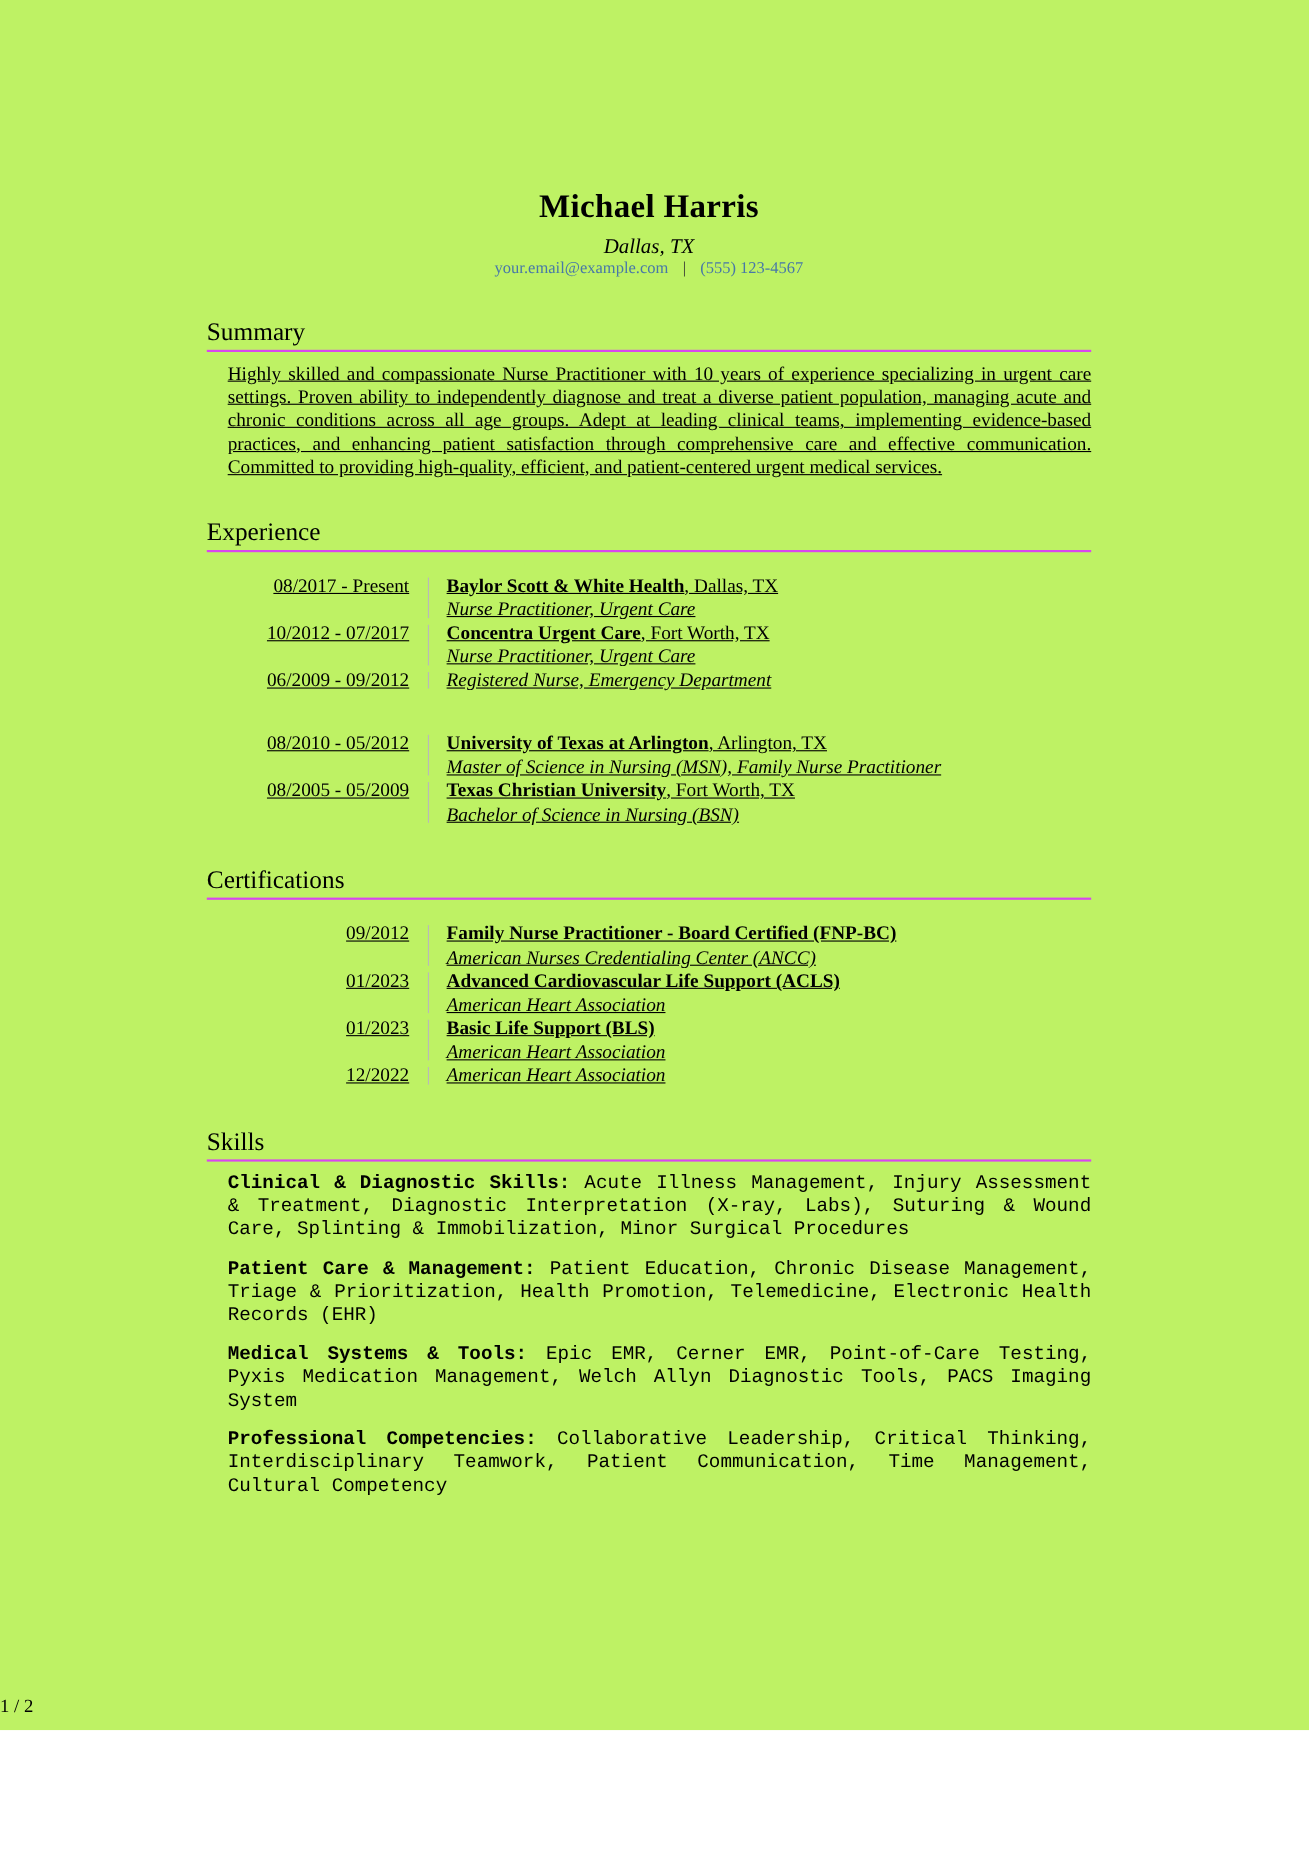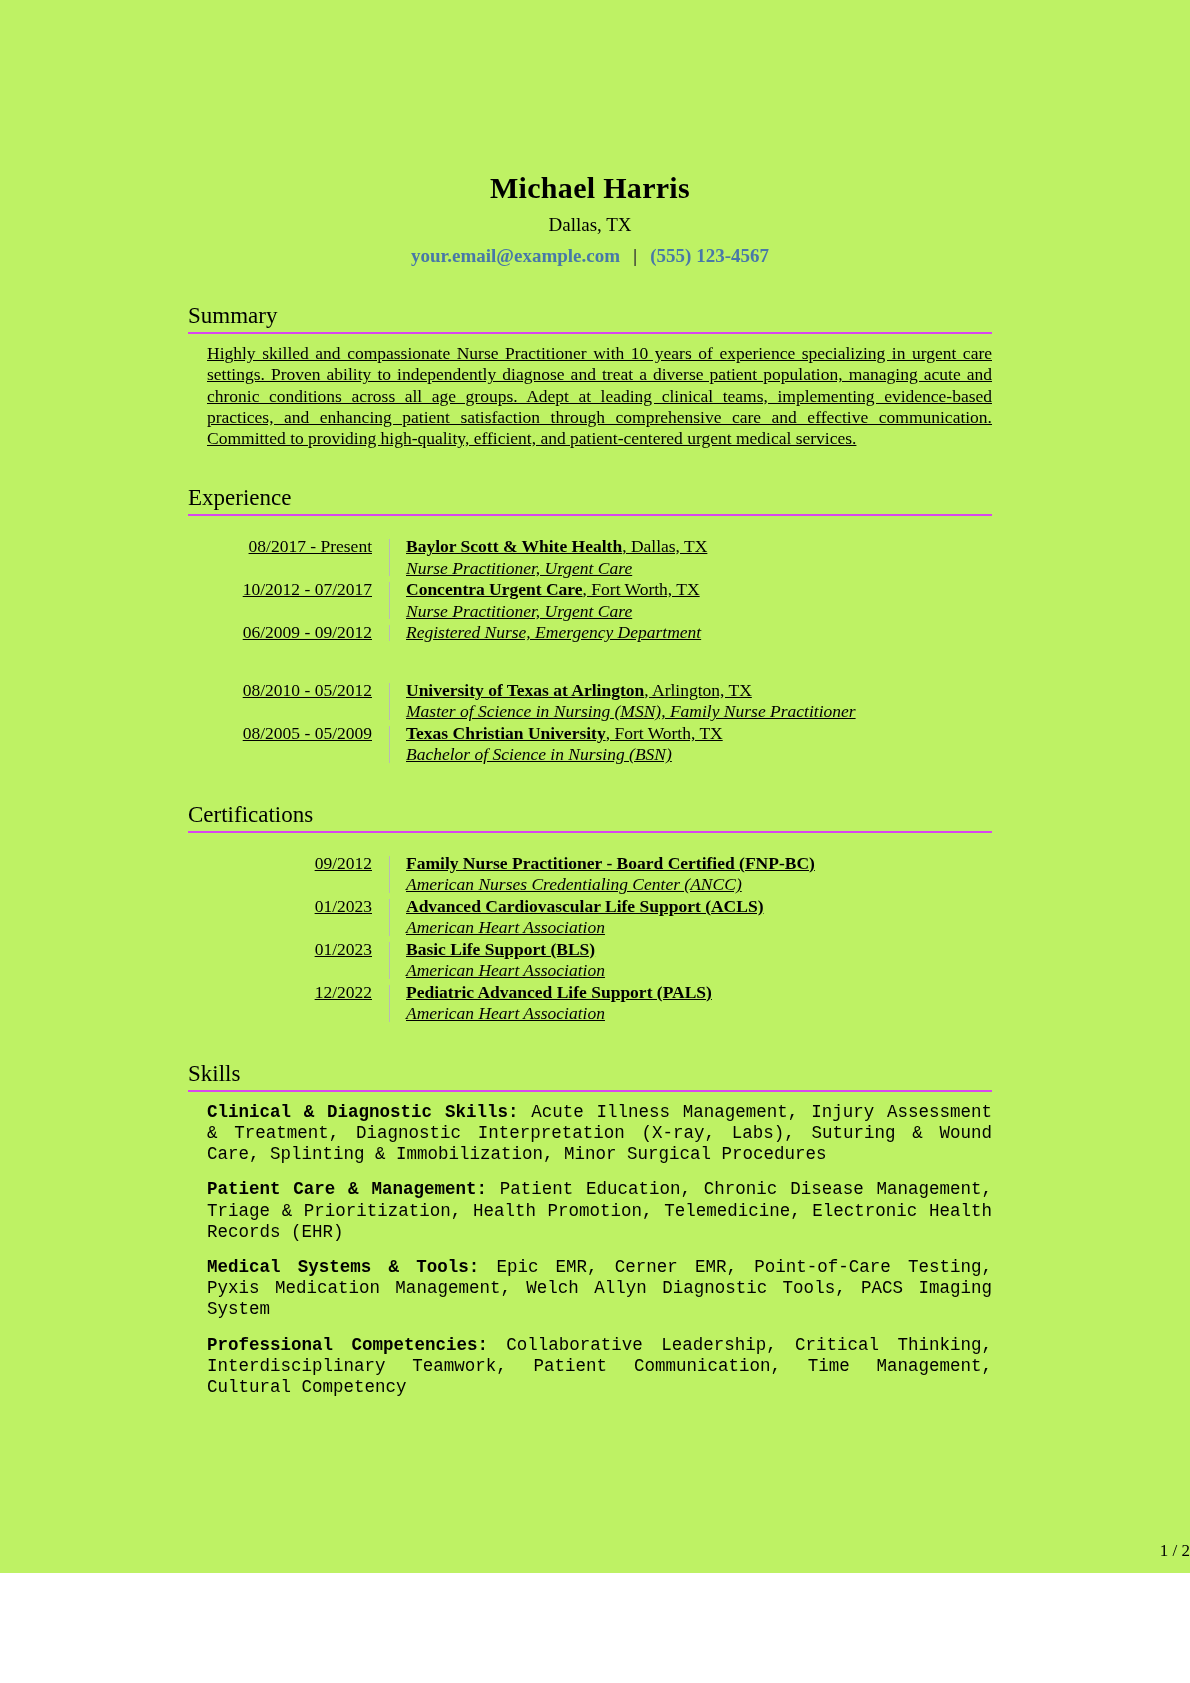--- a/index.html
+++ b/index.html
@@ -20,22 +20,22 @@
   }
   
   .resume-header { text-align: center; padding-top: 172px; }
   .name {
     font-size: 30px;
     font-weight: bold;
     margin: 0;
     line-height: 1.05;
     letter-spacing: 0.3px;
   }
-  .loc-line { font-size: 19px; margin-top: 11px; line-height: 1.1; }
-  .contact-line { font-size: 19px; margin-top: 11px; line-height: 1.1; font-weight: bold; }
+  .loc-line { font-size: 19px; margin-top: 11px; line-height: 1.1; font-style: italic; }
+  .contact-line { font-size: 15px; margin-top: 1px; line-height: 1.1; }
   .contact-line a { color: #4878a8; text-decoration: none; cursor: pointer; }
   .contact-line .sep { margin: 0 13px; color: #333333; }
   
   section { margin-top: 36px; }
   h2 {
     font-size: 23px;
     font-weight: normal;
     margin: 0;
     line-height: 25px;
     padding-bottom: 4px;
@@ -77,21 +77,21 @@
     font-family: Liberation Mono, monospace;
   }
   .skill-item:first-of-type { margin-top: 10px; }
   .skill-label { font-weight: bold; }
   
   .footer {
     position: absolute;
     top: 1541px;
     left: 0;
     width: 100%;
-    text-align: right;
+    text-align: left;
     font-size: 17px;
   }
 </style>
 </head>
 <body>
 
 <div class="page">
   <div class="content">
 
     <header class="resume-header">
@@ -190,21 +190,20 @@
             <div class="entry-detail">
               <div><span class="org">Basic Life Support (BLS)</span><span></span></div>
               <div class="role">American Heart Association</div>
             </div>
           </div>
 
           <div class="entry">
             <div class="entry-dates">12/2022</div>
             <div class="entry-divider"></div>
             <div class="entry-detail">
-              <div><span class="org">Pediatric Advanced Life Support (PALS)</span><span></span></div>
               <div class="role">American Heart Association</div>
             </div>
           </div>
         </div>
     </section>
 
     <section>
       <h2>Skills</h2>
       <div>
 

